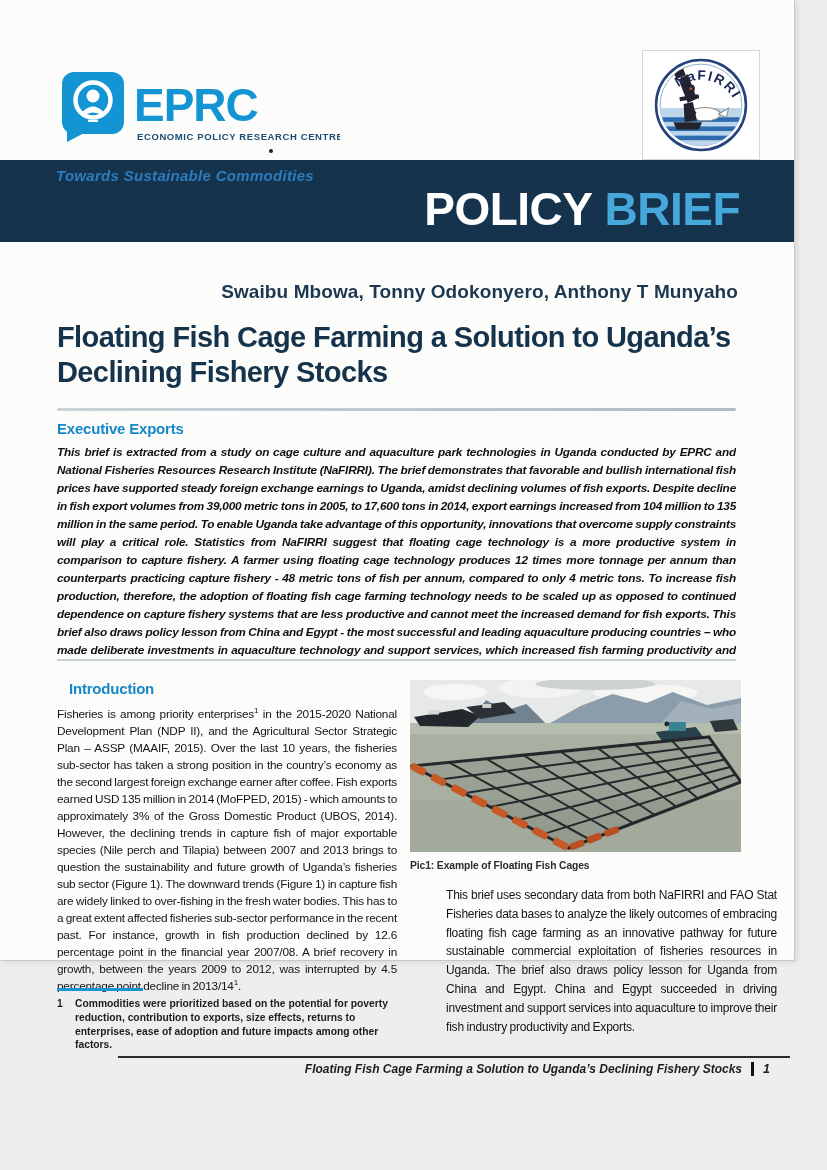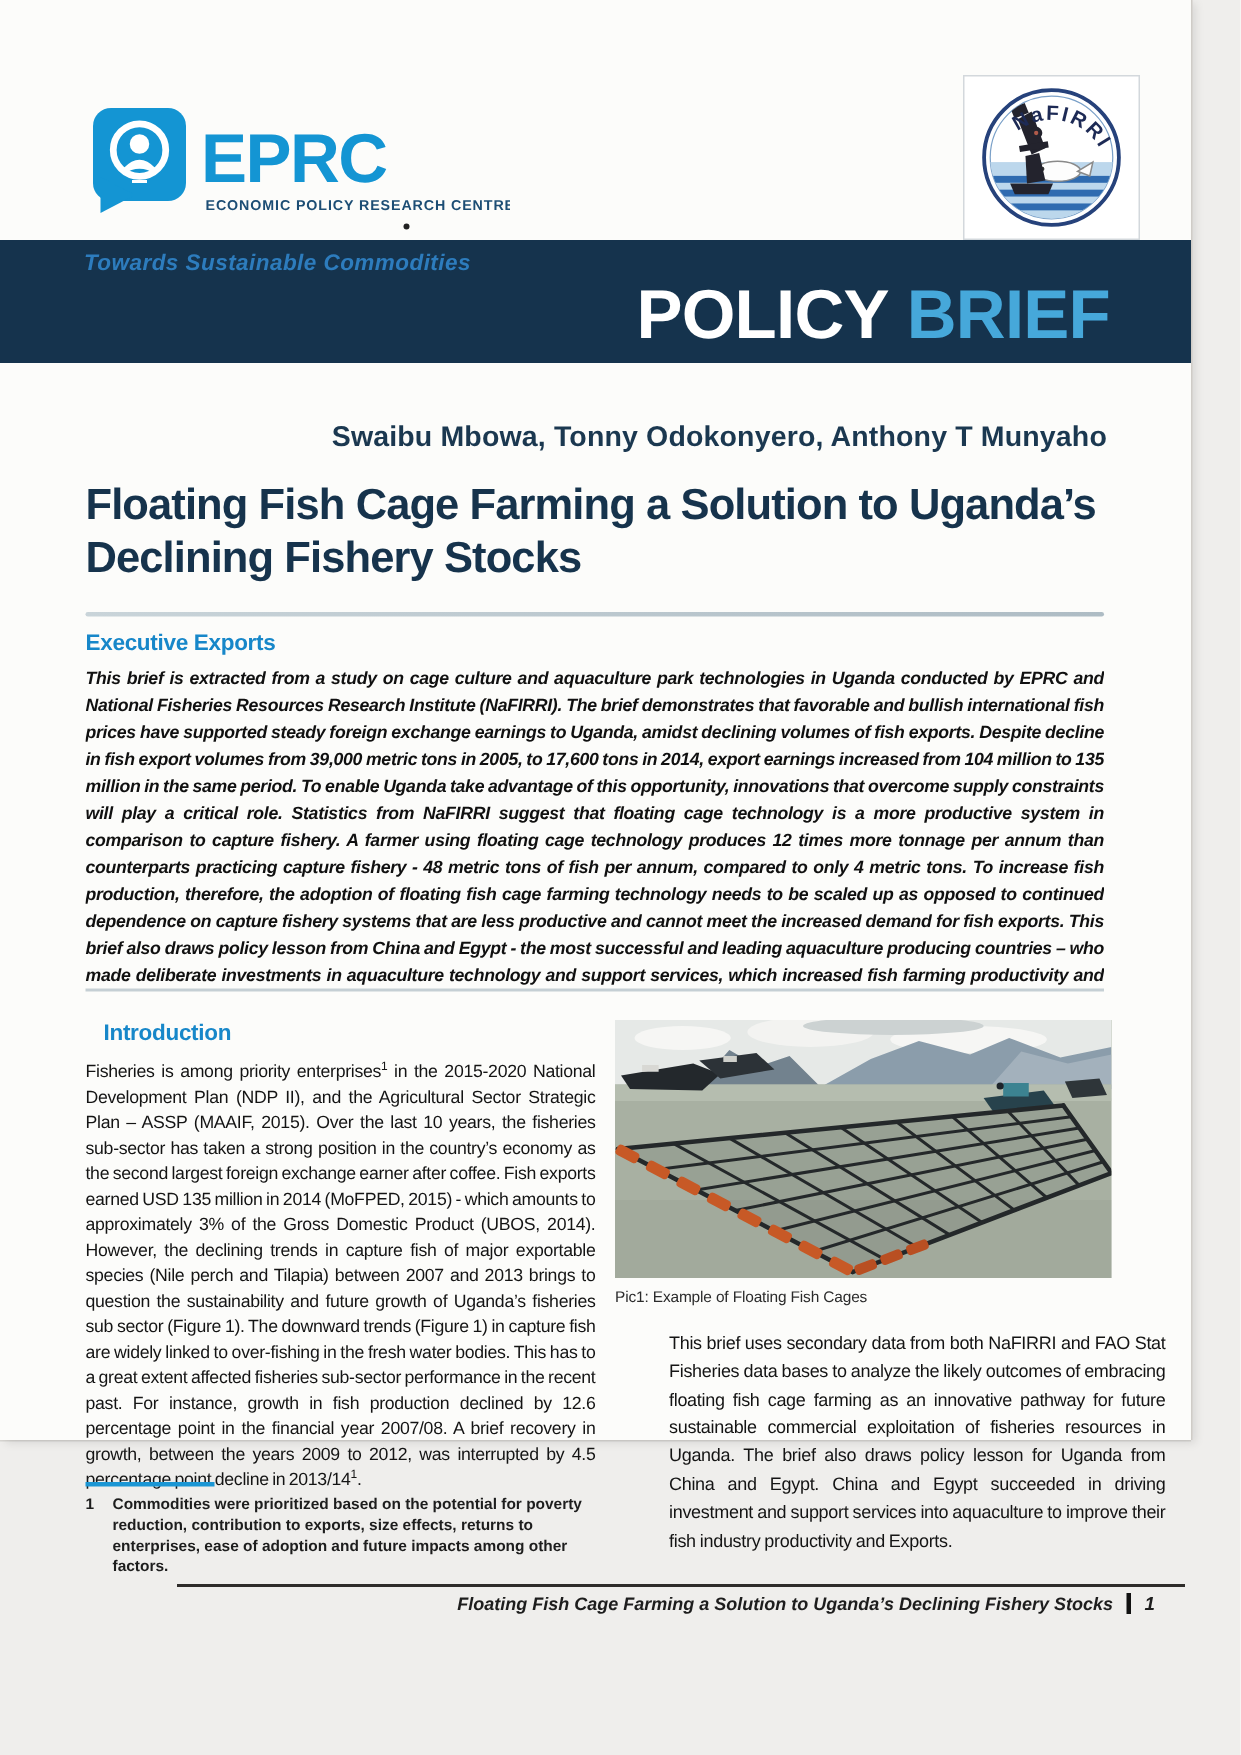--- a/index.html
+++ b/index.html
@@ -73,21 +73,21 @@
   }
   .intro-body sup{font-size:8px;line-height:0;}
   .footnote{position:absolute;left:57px;top:988px;width:342px;}
   .footnote-rule{width:86px;height:3px;background:#1b96d4;margin-bottom:6px;}
   .footnote-row{display:flex;font-size:10.3px;line-height:13.8px;color:#1d1d1d;font-weight:bold;}
   .footnote-row .fn-marker{width:18px;flex:none;}
   .photo-frame{position:absolute;left:410px;top:680px;width:331px;height:172px;background:#aab2a4;overflow:hidden;}
   .photo-frame svg{display:block;}
   .pic-caption{
     position:absolute;left:410px;top:860px;width:331px;
-    font-size:10.3px;font-weight:normal;color:#2b2b2b;letter-spacing:-.1px;
+    font-size:10.3px;font-weight:bold;color:#2b2b2b;letter-spacing:-.1px;
   }
   .right-body{
     position:absolute;left:410px;top:886px;width:331px;
     font-size:12px;line-height:18.8px;text-align:justify;color:#141414;
     letter-spacing:-.2px;word-spacing:-.5px;margin-left:36px;
   }
   
   .footer-rule{position:absolute;left:118px;top:1056px;width:672px;height:2px;background:#2e2c2a;}
   .footer{
     position:absolute;right:24px;top:1062px;

